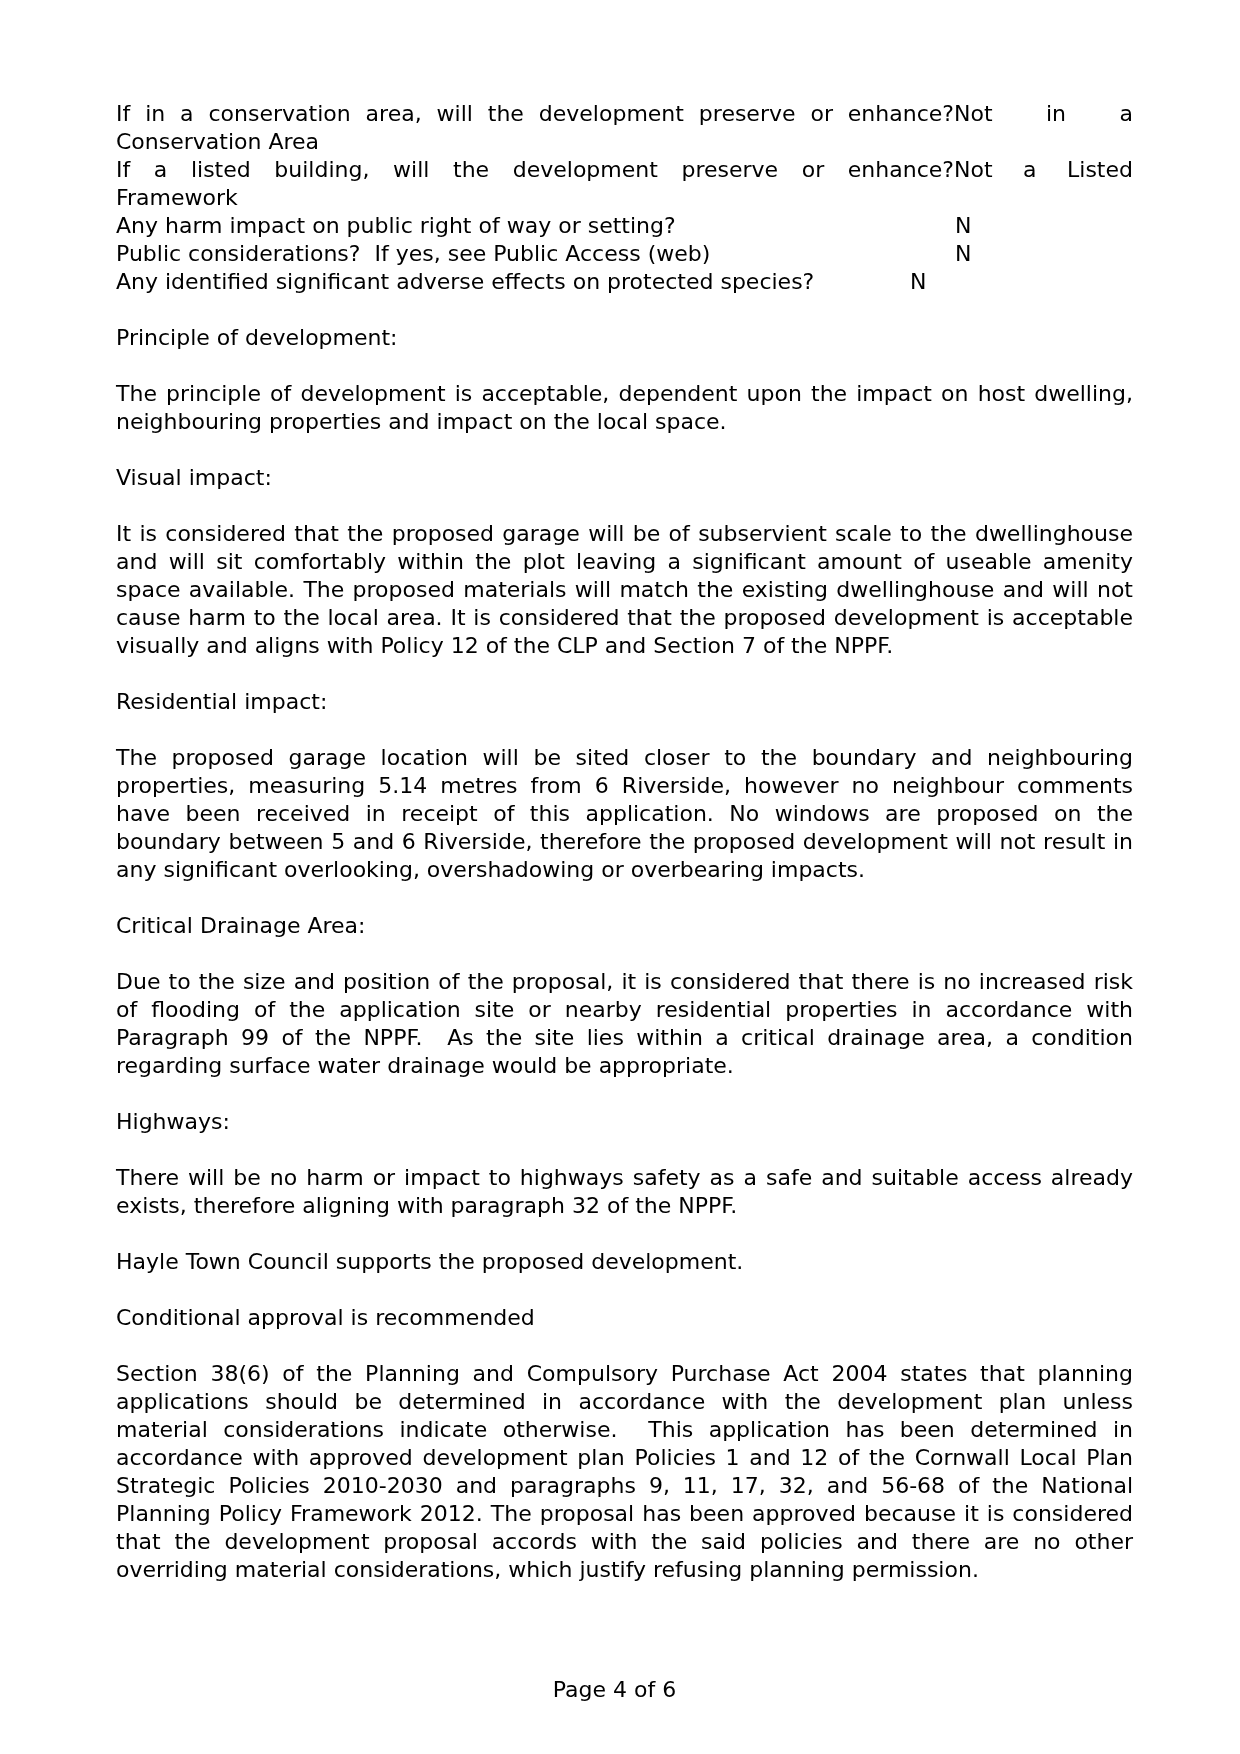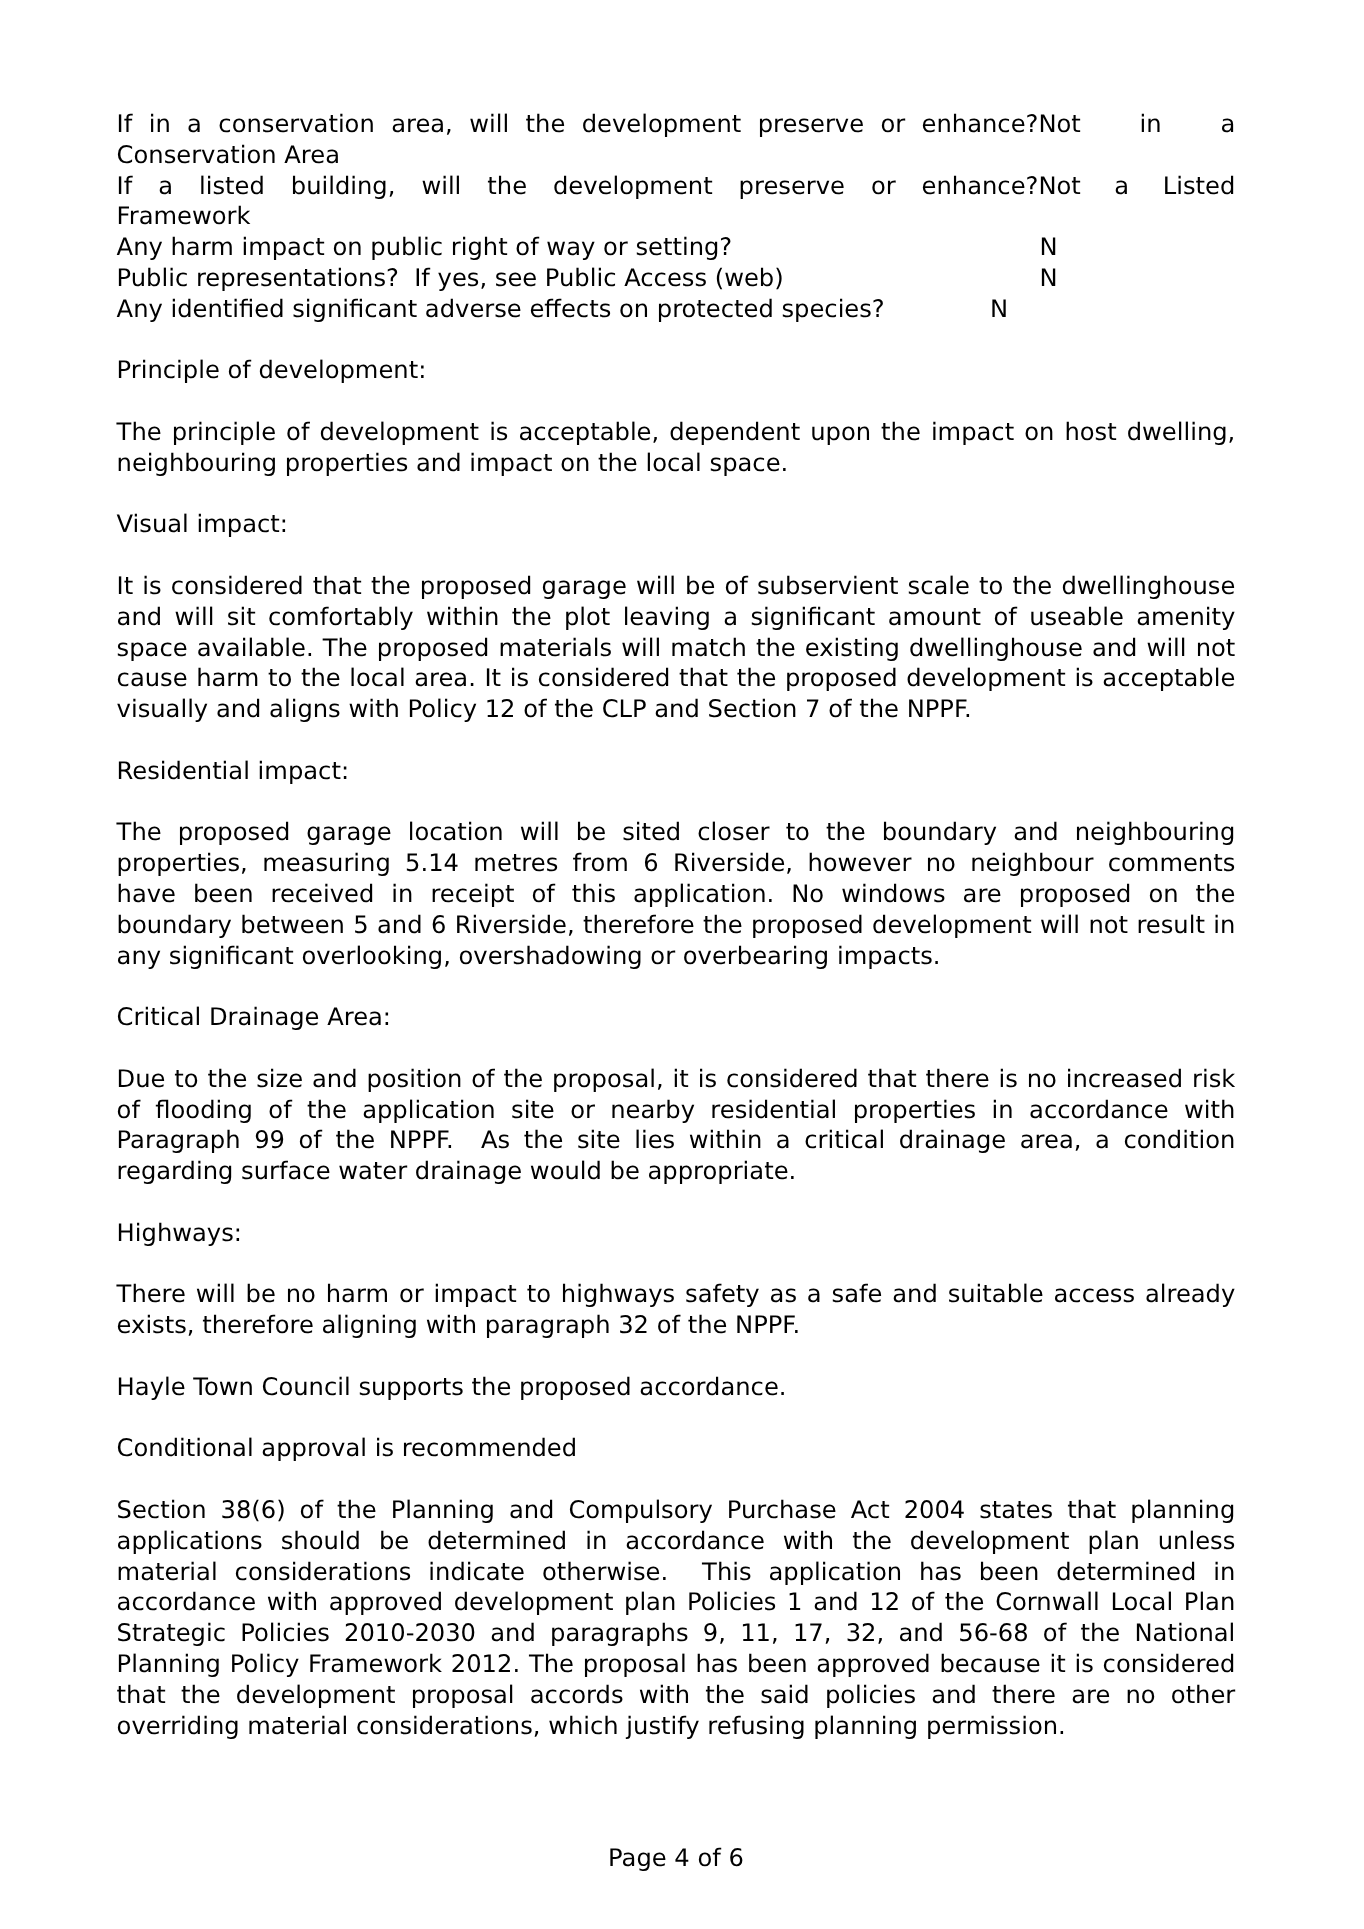--- a/index.html
+++ b/index.html
@@ -9,21 +9,21 @@
     height: 1754px;
     background: #ffffff;
     color: #000000;
     font-family: "DejaVu Sans", sans-serif;
     font-size: 22px;
     line-height: 28px;
     overflow: hidden;
   }
   .content {
     position: absolute;
-    left: 106px;
+    left: 116px;
     top: 100px;
     width: 1017px;
   }
   .block { margin: 0 0 28px 0; }
   .para {
     margin: 0 0 28px 0;
     text-align: justify;
     white-space: pre-wrap;
   }
   .heading { margin: 16px 0 28px 0; white-space: pre-wrap; }
@@ -57,40 +57,40 @@
 
 <div class="page">
   <div class="content">
 
     <div class="block">
       <div class="qa-row"><span class="qa-q-fill">If in a conservation area, will the development preserve or enhance?</span><span class="qa-a-spread">Not in a</span></div>
       <div class="qa-row">Conservation Area</div>
       <div class="qa-row"><span class="qa-q-fill">If a listed building, will the development preserve or enhance?</span><span class="qa-a-spread">Not a Listed</span></div>
       <div class="qa-row">Framework</div>
       <div class="qa-row"><span class="qa-q">Any harm impact on public right of way or setting?</span><span class="qa-a-n">N</span></div>
-      <div class="qa-row"><span class="qa-q">Public representations?  If yes, see Public Access (web)</span><span class="qa-a-n">N</span></div>
+      <div class="qa-row"><span class="qa-q">Public considerations?  If yes, see Public Access (web)</span><span class="qa-a-n">N</span></div>
       <div class="qa-row"><span class="qa-q">Any identified significant adverse effects on protected species?</span><span class="qa-a-n narrow">N</span></div>
     </div>
 
     <div class="heading">Principle of development:</div>
     <p class="para">The principle of development is acceptable, dependent upon the impact on host dwelling, neighbouring properties and impact on the local space.</p>
 
     <div class="heading">Visual impact:</div>
     <p class="para">It is considered that the proposed garage will be of subservient scale to the dwellinghouse and will sit comfortably within the plot leaving a significant amount of useable amenity space available. The proposed materials will match the existing dwellinghouse and will not cause harm to the local area. It is considered that the proposed development is acceptable visually and aligns with Policy 12 of the CLP and Section 7 of the NPPF.</p>
 
     <div class="heading">Residential impact:</div>
     <p class="para">The proposed garage location will be sited closer to the boundary and neighbouring properties, measuring 5.14 metres from 6 Riverside, however no neighbour comments have been received in receipt of this application. No windows are proposed on the boundary between 5 and 6 Riverside, therefore the proposed development will not result in any significant overlooking, overshadowing or overbearing impacts.</p>
 
     <div class="heading">Critical Drainage Area:</div>
     <p class="para">Due to the size and position of the proposal, it is considered that there is no increased risk of flooding of the application site or nearby residential properties in accordance with Paragraph 99 of the NPPF.  As the site lies within a critical drainage area, a condition regarding surface water drainage would be appropriate.</p>
 
     <div class="heading">Highways:</div>
     <p class="para">There will be no harm or impact to highways safety as a safe and suitable access already exists, therefore aligning with paragraph 32 of the NPPF.</p>
 
-    <p class="para">Hayle Town Council supports the proposed accordance.</p>
+    <p class="para">Hayle Town Council supports the proposed development.</p>
 
     <p class="para">Conditional approval is recommended</p>
 
     <p class="para">Section 38(6) of the Planning and Compulsory Purchase Act 2004 states that planning applications should be determined in accordance with the development plan unless material considerations indicate otherwise.  This application has been determined in accordance with approved development plan Policies 1 and 12 of the Cornwall Local Plan Strategic Policies 2010-2030 and paragraphs 9, 11, 17, 32, and 56-68 of the National Planning Policy Framework 2012. The proposal has been approved because it is considered that the development proposal accords with the said policies and there are no other overriding material considerations, which justify refusing planning permission.</p>
 
   </div>
 
   <div class="footer">
     <span>Page 4 of 6</span>
   </div>

